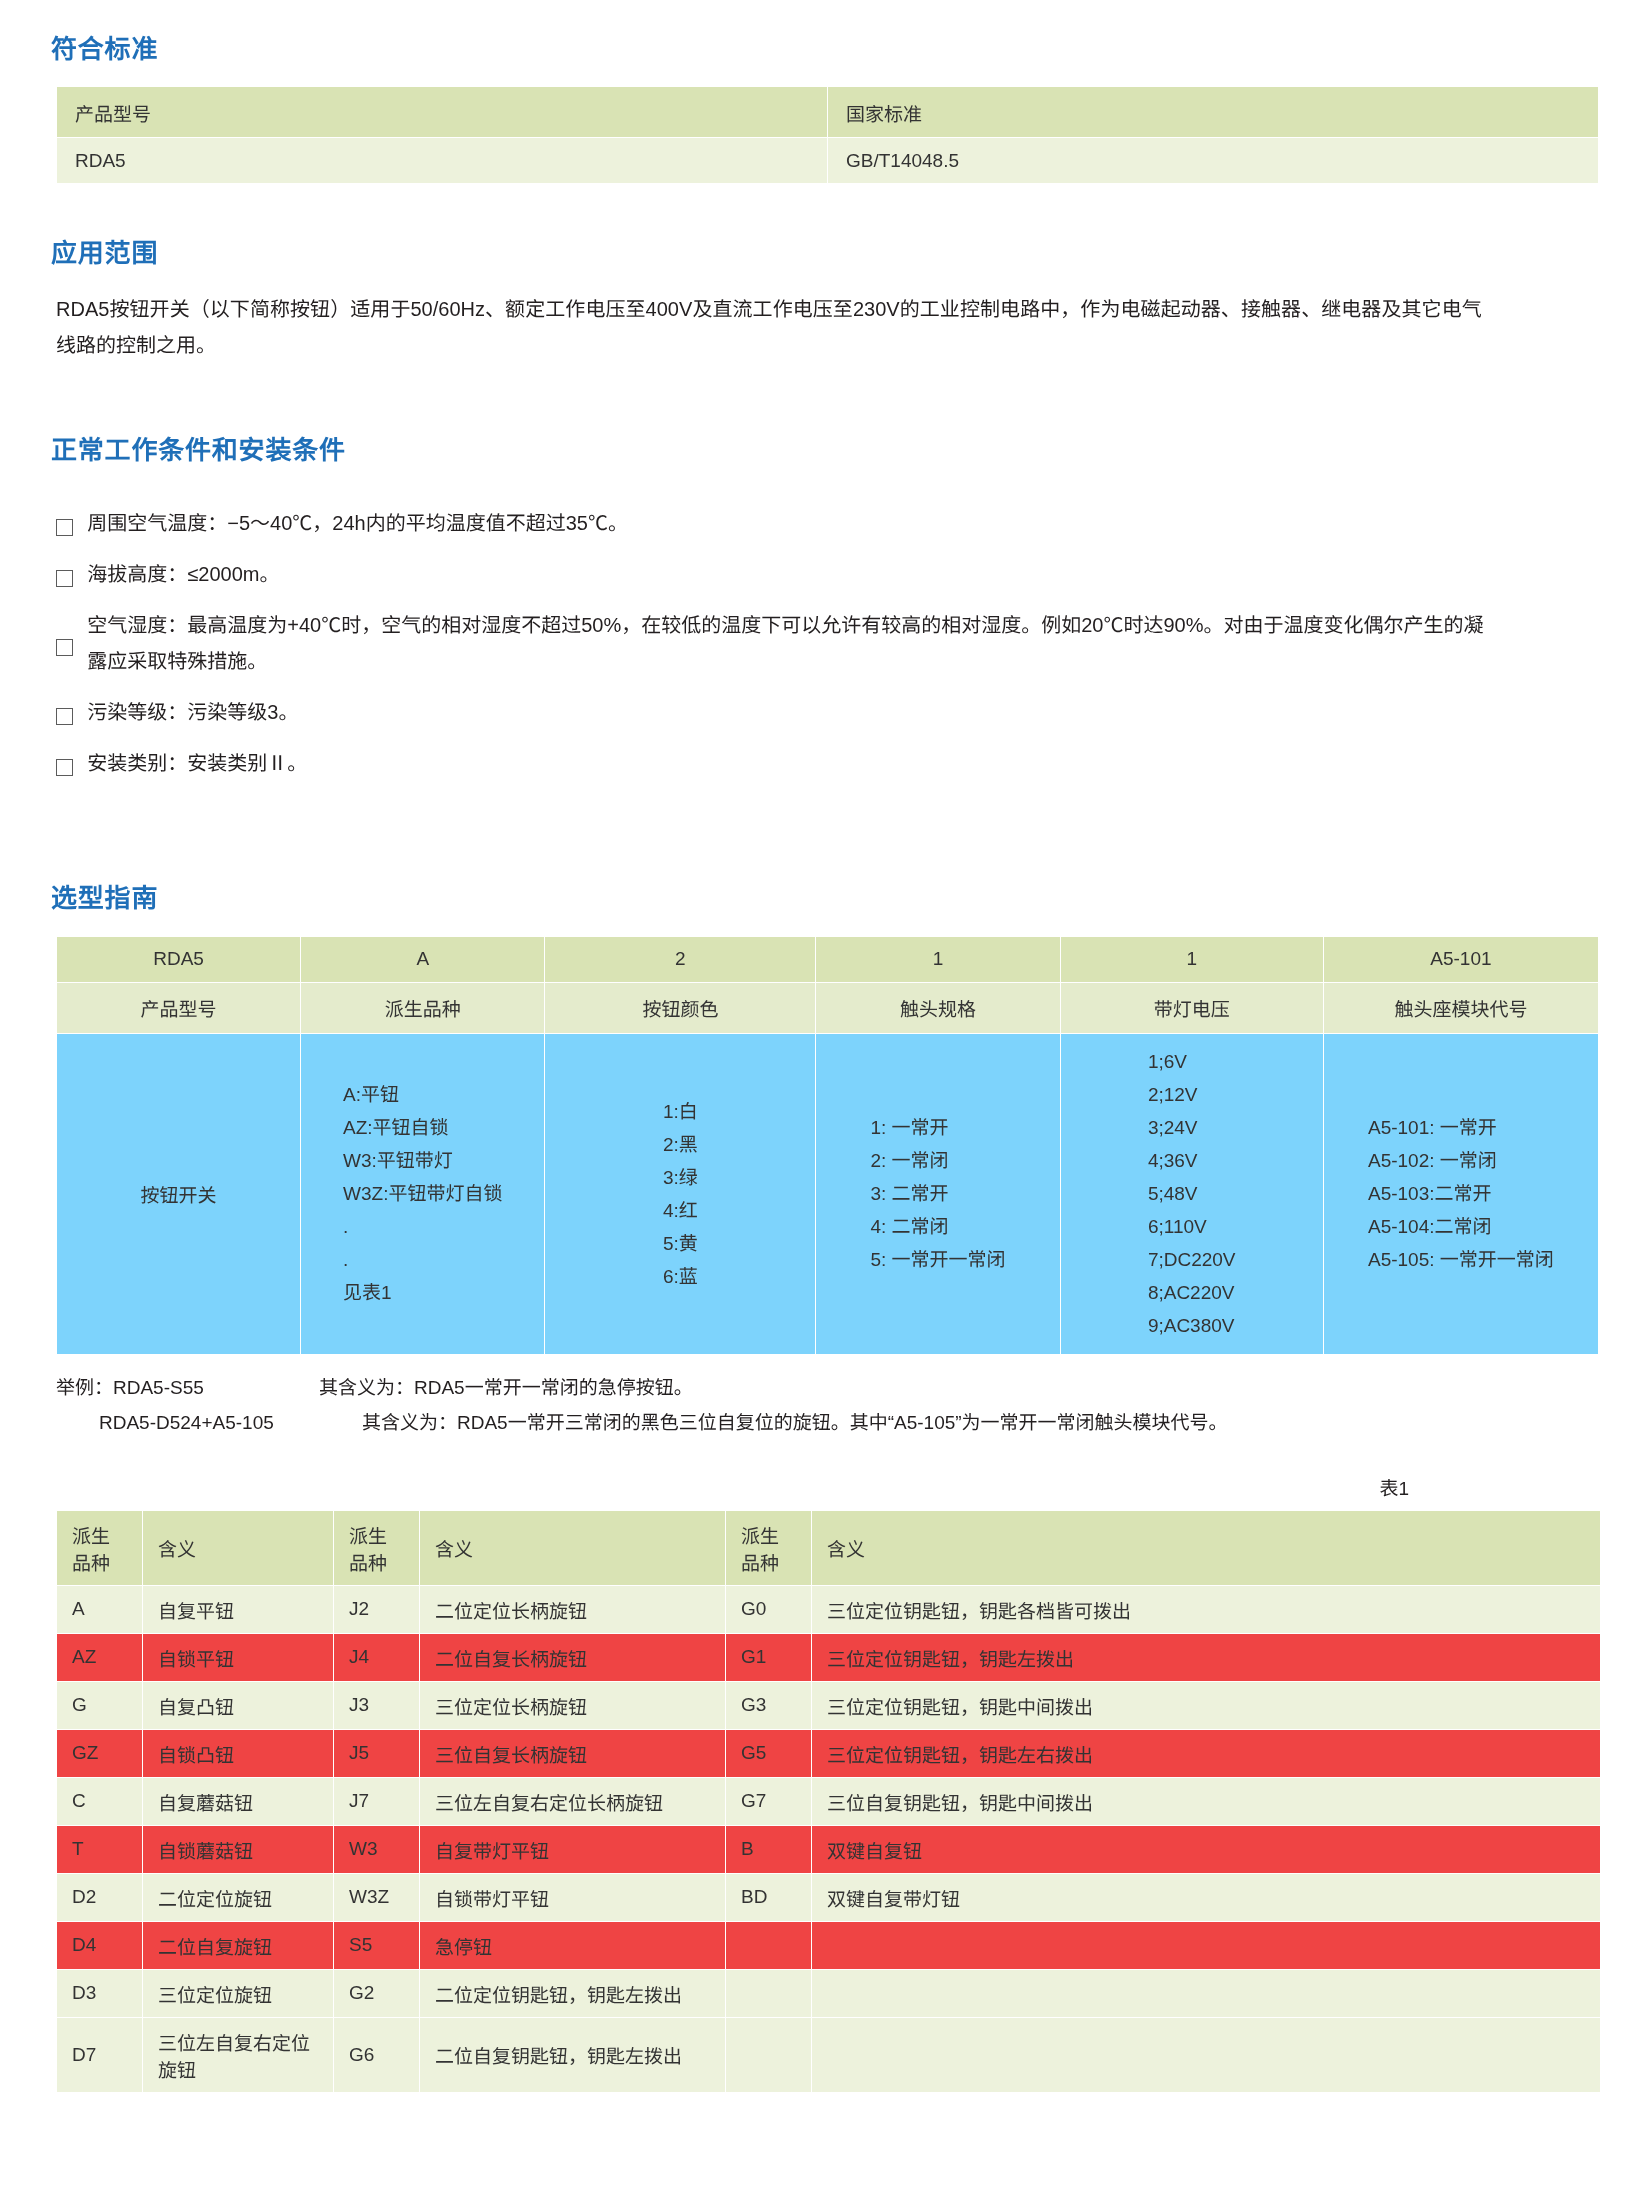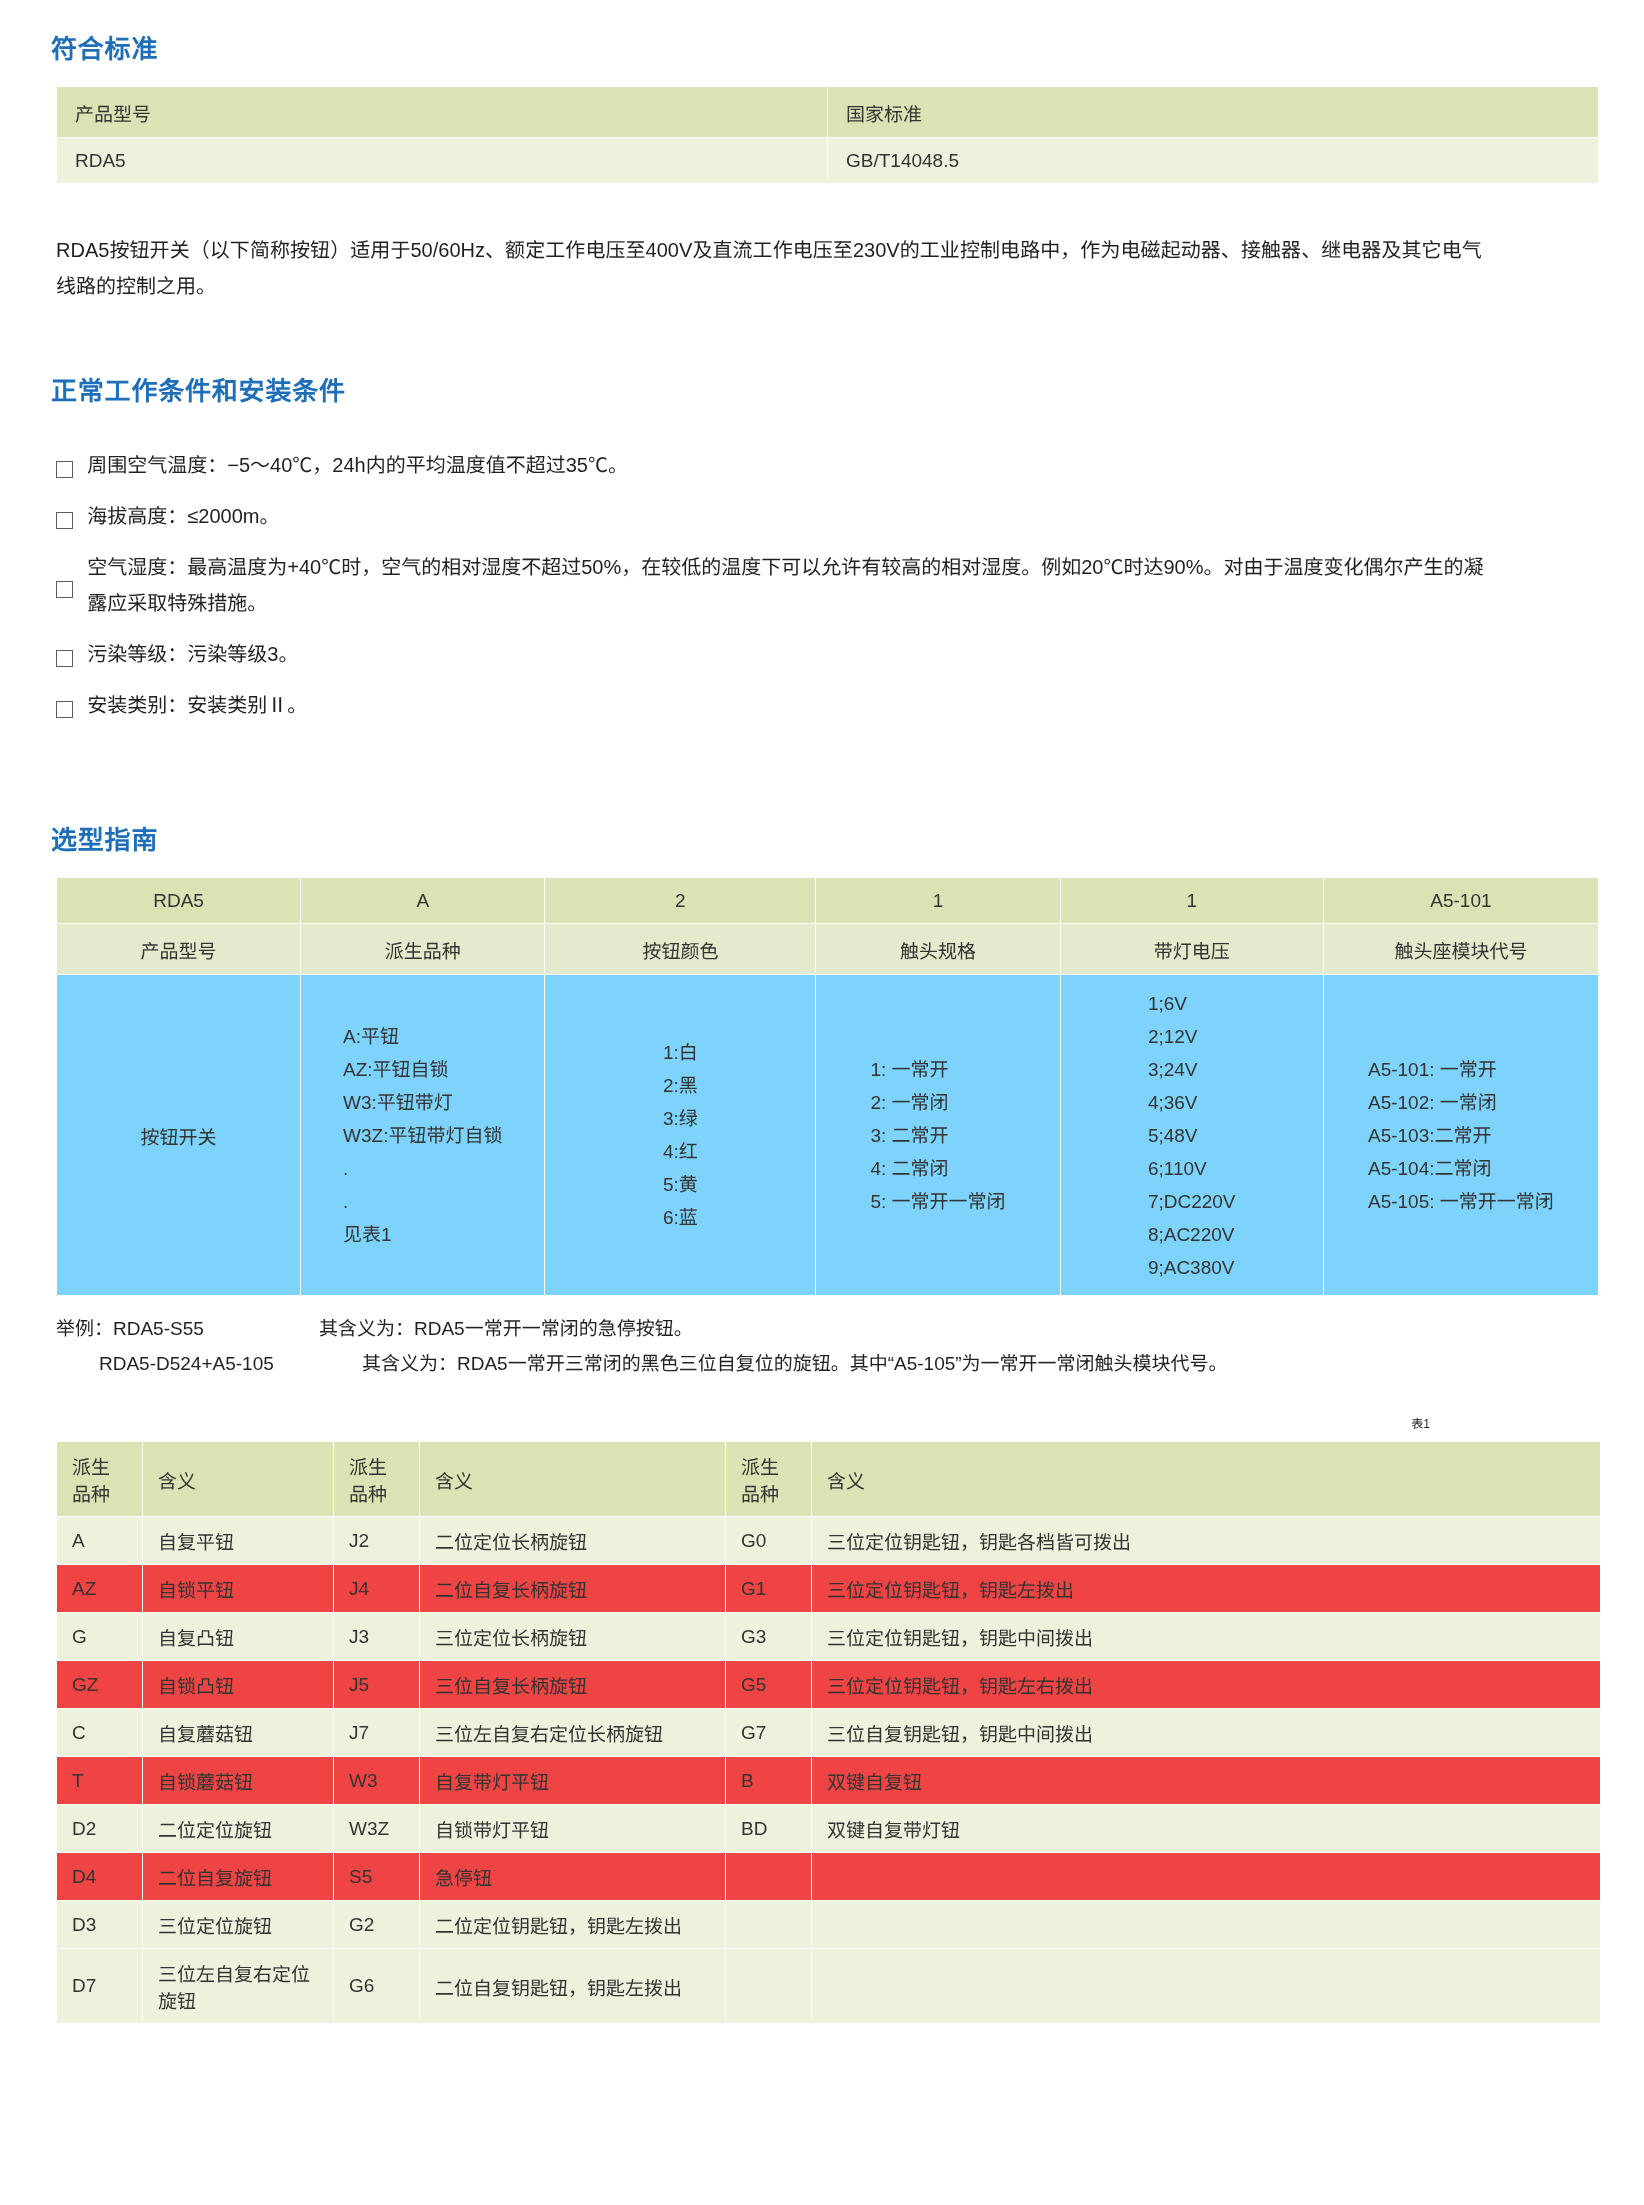--- a/index.html
+++ b/index.html
@@ -117,22 +117,22 @@
     font-size: 19px;
     line-height: 35px;
   }
   .examples .row { display: flex; }
   .examples .c1 { width: 263px; flex: 0 0 auto; }
   .examples .c1.indent { padding-left: 43px; }
   .examples .c2 { flex: 1 1 auto; }
 
   .table-caption {
     text-align: right;
-    font-size: 12px;
-    margin: 33px 55px 10px 0;
+    font-size: 19px;
+    margin: 33px 76px 10px 0;
   }
 
   
   table.deriv {
     border-collapse: collapse;
     width: 1543px;
     margin-left: 5px;
     table-layout: fixed;
   }
   table.deriv td {
@@ -160,20 +160,21 @@
     </tr>
     <tr class="body">
       <td>RDA5</td>
       <td>GB/T14048.5</td>
     </tr>
   </tbody>
     </table>
 
   <div class="spacer-lg"></div>
 
+  <h2 class="section-title">应用范围</h2>
   <p class="para">RDA5按钮开关（以下简称按钮）适用于50/60Hz、额定工作电压至400V及直流工作电压至230V的工业控制电路中，作为电磁起动器、接触器、继电器及其它电气线路的控制之用。</p>
 
   <div class="spacer-lg"></div>
   <div class="spacer-sm"></div>
 
   <h2 class="section-title">正常工作条件和安装条件</h2>
   <div class="spacer-sm"></div>
 
   <ul class="cond">
     <li>

